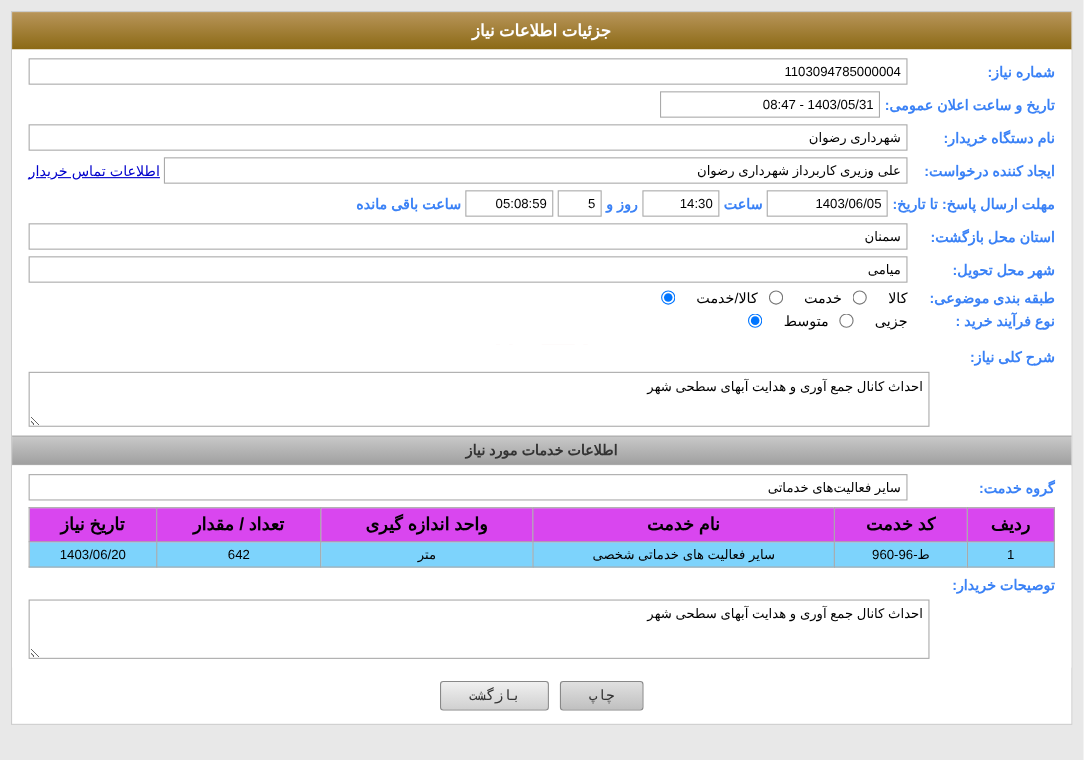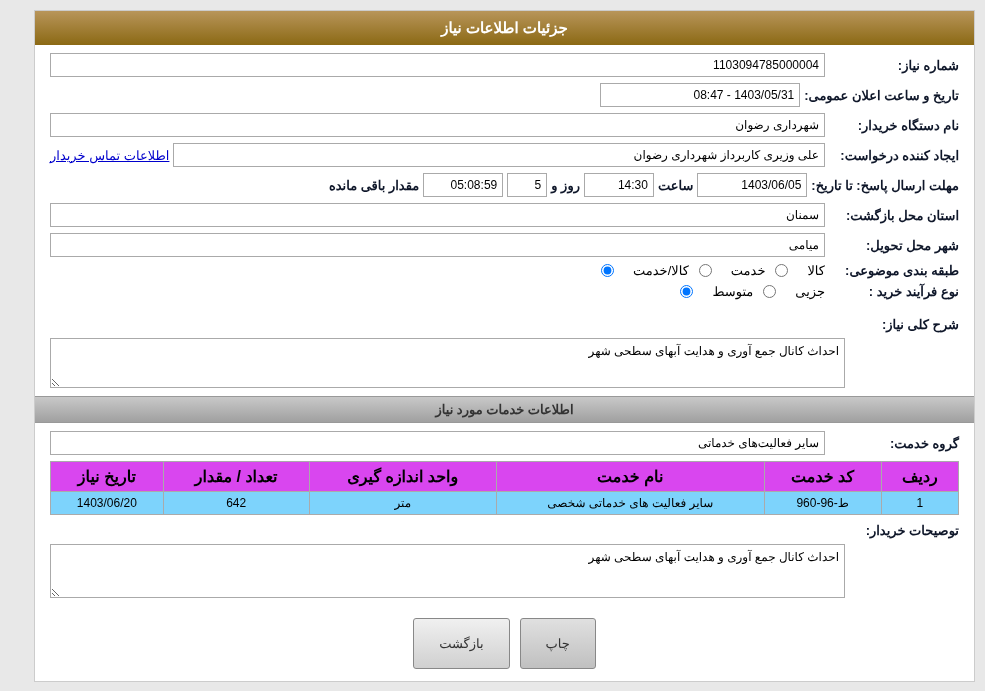--- a/index.html
+++ b/index.html
@@ -11,21 +11,20 @@
       min-height: 691px;
       display: flex;
       align-items: flex-start;
       justify-content: center;
       padding: 10px;
     }
     .page-container {
       width: 965px;
       background: #fff;
       border: 1px solid #ccc;
-      margin-left: 24px;
     }
     .header-bar {
       background: linear-gradient(to bottom, #b8955a, #8b6914);
       color: #fff;
       text-align: center;
       padding: 8px 15px;
       font-size: 15px;
       font-weight: bold;
     }
     .section-title {
@@ -118,23 +117,23 @@
     .service-table tr:nth-child(even) td {
       background: #f5f5f5;
     }
     .btn-group {
       display: flex;
       justify-content: center;
       gap: 10px;
       padding: 12px;
     }
     .btn {
-      padding: 17px 25px;
+      padding: 5px 25px;
       font-size: 13px;
-      font-family: Liberation Sans, sans-serif;
+      font-family: Liberation Mono, monospace;
       cursor: pointer;
       border: 1px solid #888;
       border-radius: 3px;
     }
     .btn-print {
       background: linear-gradient(to bottom, #e0e0e0, #c0c0c0);
       color: #333;
     }
     .btn-back {
       background: linear-gradient(to bottom, #f0f0f0, #d0d0d0);
@@ -153,21 +152,21 @@
       color: #cc0000;
       pointer-events: none;
       z-index: 1;
     }
     .form-content {
       position: relative;
       z-index: 2;
     }
     .inline-label {
       font-weight: bold;
-      color: #0f172a;
+      color: #3b82f6;
       white-space: nowrap;
     }
     textarea.description-box {
       direction: rtl;
     }
   </style>
 </head>
 <body>
 
 <div class="page-container watermark-container">
@@ -204,21 +203,21 @@
       </div>
 
       <div class="form-row">
         <span class="form-label inline-label">مهلت ارسال پاسخ: تا تاریخ:</span>
         <input class="form-input" type="text" style="width: 110px;" value="1403/06/05" readonly="">
         <span class="inline-label">ساعت</span>
         <input class="form-input" type="text" style="width: 70px;" value="14:30" readonly="">
         <span class="inline-label">روز و</span>
         <input class="form-input" type="text" style="width: 40px;" value="5" readonly="">
         <input class="form-input" type="text" style="width: 80px;" value="05:08:59" readonly="">
-        <span class="inline-label">مقدار باقی مانده</span>
+        <span class="inline-label">ساعت باقی مانده</span>
       </div>
 
       <div class="form-row">
         <span class="form-label inline-label">استان محل بازگشت:</span>
         <input class="form-input form-input-wide" type="text" value="سمنان" readonly="" style="">
       </div>
 
       <div class="form-row">
         <span class="form-label inline-label">شهر محل تحویل:</span>
         <input class="form-input form-input-wide" type="text" value="میامی" readonly="" style="">

